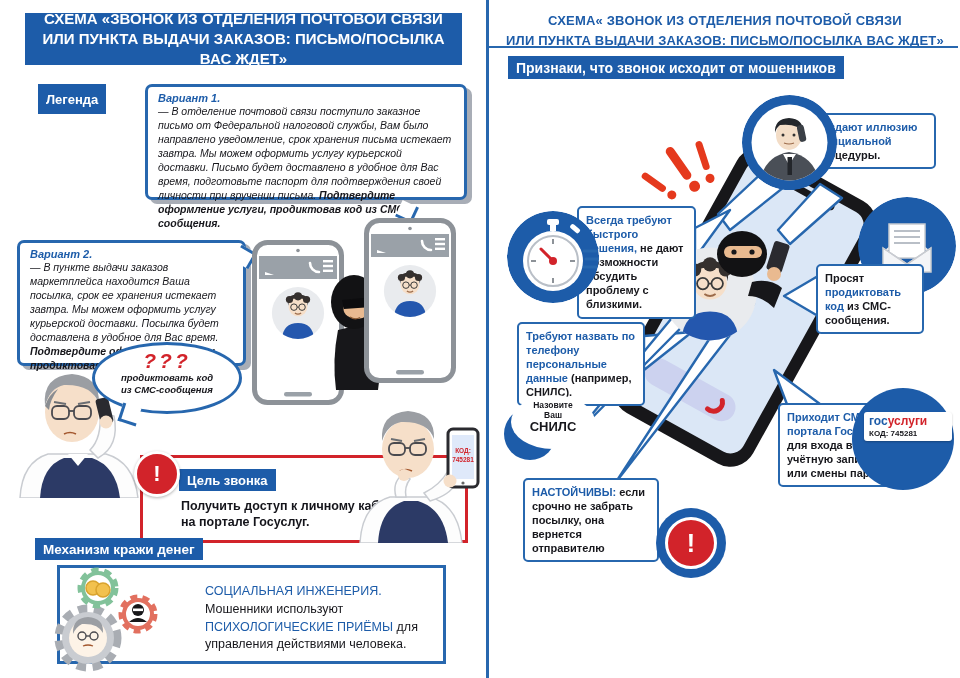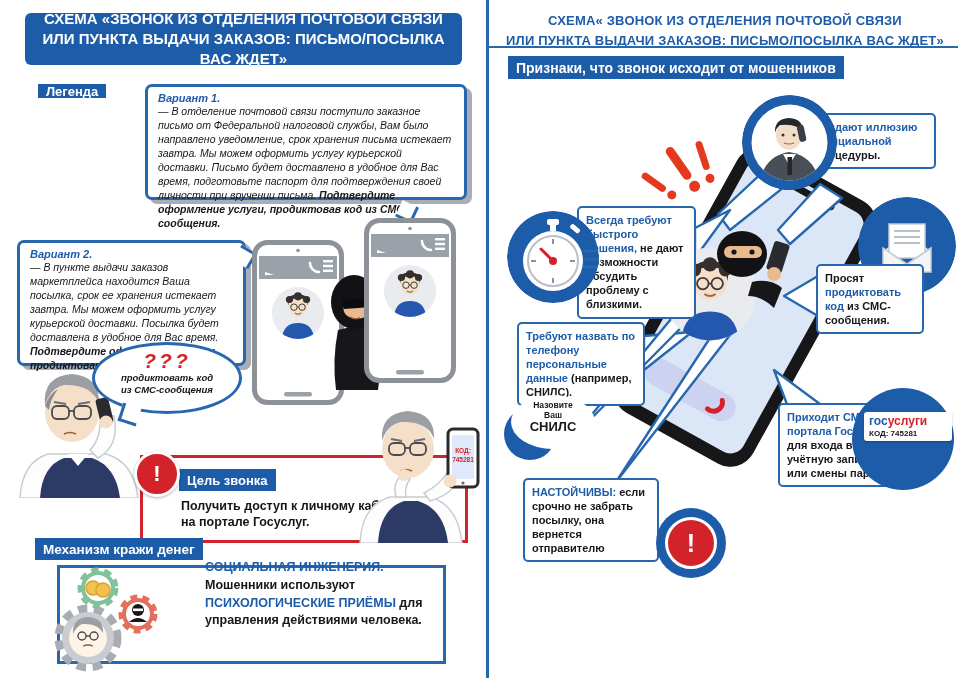--- a/index.html
+++ b/index.html
@@ -5,22 +5,22 @@
   html,body{margin:0;padding:0;}
   body{width:960px;height:678px;position:relative;background:#fff;font-family:"Liberation Sans",sans-serif;overflow:hidden;}
   .abs{position:absolute;}
   .badge{position:absolute;background:#1d5ca9;color:#fff;font-weight:bold;display:flex;align-items:center;padding:0 8px;white-space:nowrap;}
   .b{color:#1d5ca9;}
   .d{color:#17171c;}
   svg{display:block;}
   svg text{font-family:"Liberation Sans",sans-serif;}
 
   
-  .lp-title{left:25px;top:13px;width:437px;height:52px;background:#1d5ca9;color:#fff;font-weight:bold;font-size:15px;line-height:1.35;display:flex;align-items:center;justify-content:center;text-align:center;padding:0 14px;box-sizing:border-box;border-radius:6px;}
-  .lp-legend{left:38px;top:84px;height:14px;font-size:13px;}
+  .lp-title{left:25px;top:13px;width:437px;height:52px;background:#1d5ca9;color:#fff;font-weight:bold;font-size:15px;line-height:1.35;display:flex;align-items:center;justify-content:center;text-align:center;padding:0 14px;box-sizing:border-box;}
+  .lp-legend{left:38px;top:84px;height:30px;font-size:13px;}
   .vbox{position:absolute;background:#fff;border:3px solid #2767ae;border-radius:7px;padding:5px 10px;box-sizing:border-box;box-shadow:5px 4px 0 #a8adb6;}
   .lp-v1{left:145px;top:84px;width:322px;height:116px;}
   .lp-v2{left:17px;top:221px;width:229px;height:126px;margin-top:19px;}
   .vtitle{color:#1d5ca9;font-weight:bold;font-style:italic;font-size:11px;margin-bottom:1px;}
   .vbody{font-style:italic;font-size:10.5px;line-height:1.33;color:#17171c;}
   .vb{font-weight:bold;}
   .tail{position:absolute;width:15px;height:15px;background:#fff;}
   .tail-v1{left:398px;top:203px;border-right:3px solid #2767ae;border-bottom:3px solid #2767ae;transform:rotate(25deg);}
   .tail-v2{left:236px;top:248px;border-top:3px solid #2767ae;border-right:3px solid #2767ae;transform:rotate(30deg);}
   .lp-phones{left:246px;top:210px;width:220px;height:195px;}
@@ -30,21 +30,21 @@
   .qmarks{color:#d2232a;font-weight:bold;font-style:italic;font-size:21px;letter-spacing:3px;line-height:1;margin-top:5px;}
   .qtext{font-size:9.5px;font-weight:bold;font-style:italic;color:#17171c;white-space:pre-line;line-height:1.3;margin-top:1px;}
   .goal-box{left:140px;top:455px;width:322px;height:82px;border:3px solid #d2232a;background:#fff;}
   .goal-badge{left:36px;top:11px;height:22px;font-size:13px;}
   .goal-text{position:absolute;left:38px;top:40px;width:240px;font-weight:bold;font-size:12.5px;color:#14141a;line-height:1.3;}
   .goal-excl{left:134px;top:451px;width:40px;height:40px;background:#d2232a;border:3.5px solid #fff;border-radius:50%;color:#fff;font-weight:bold;font-size:22px;display:flex;align-items:center;justify-content:center;box-shadow:0 1px 3px rgba(0,0,0,.3);}
   .lp-man-b{left:352px;top:383px;width:132px;height:160px;}
   .mech-badge{left:35px;top:538px;height:22px;font-size:13.5px;}
   .mech-box{left:57px;top:565px;width:383px;height:93px;border:3px solid #2767ae;background:#fff;}
   .lp-gears{left:26px;top:566px;width:175px;height:108px;}
-  .mech-text{left:205px;top:559px;width:232px;font-weight:bold;font-size:12.5px;line-height:1.42;}
+  .mech-text{left:205px;top:583px;width:232px;font-weight:normal;font-size:12.5px;line-height:1.42;}
 
   
   .divider{left:486px;top:0;width:3px;height:678px;background:#2767ae;}
   .rp-title{left:497px;top:11px;width:456px;text-align:center;color:#1d5ca9;font-weight:bold;font-size:13px;line-height:1.55;letter-spacing:.2px;}
   .rp-rule{left:489px;top:46px;width:469px;height:2px;background:#2767ae;}
   .rp-signs{left:508px;top:56px;height:23px;font-size:14px;}
   .rp-center{left:490px;top:82px;width:470px;height:520px;}
   .co{position:absolute;background:#fff;border:2.5px solid #2767ae;border-radius:5px;padding:5px 7px;font-weight:bold;font-size:11px;line-height:1.28;box-sizing:border-box;}
   .co-illusion{left:806px;top:113px;width:130px;}
   .co-urgency{left:577px;top:206px;width:119px;}

